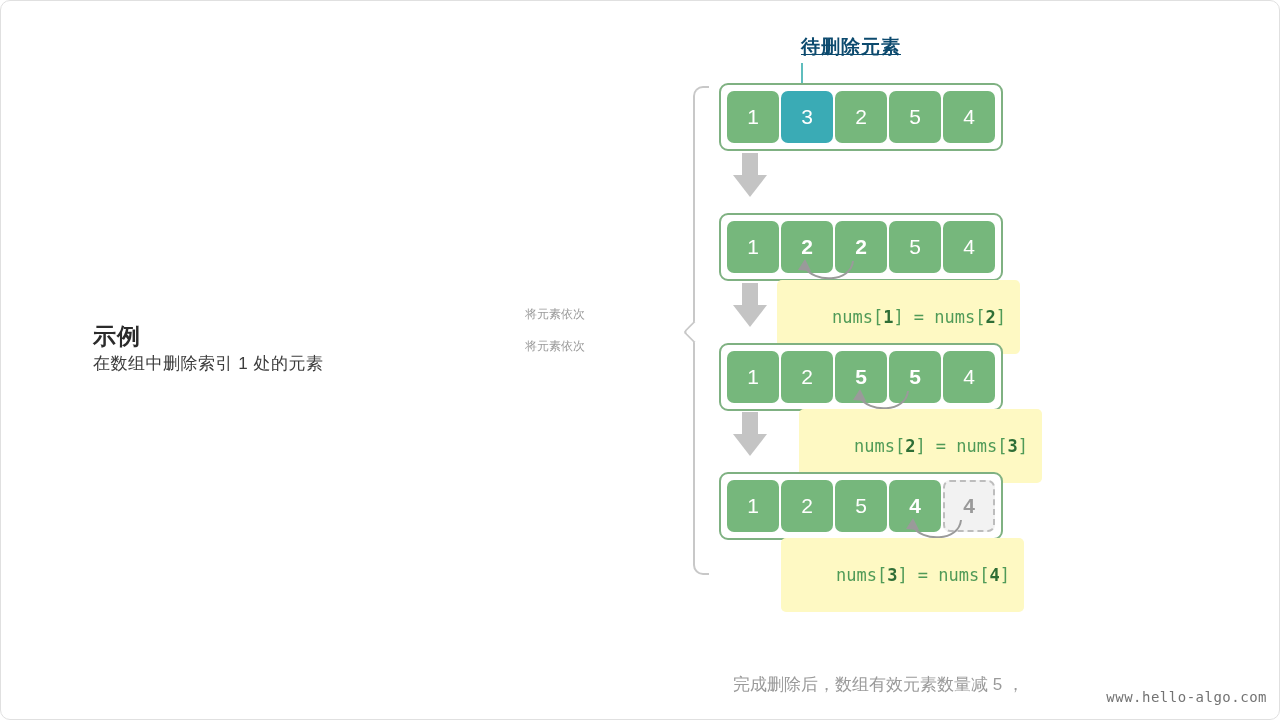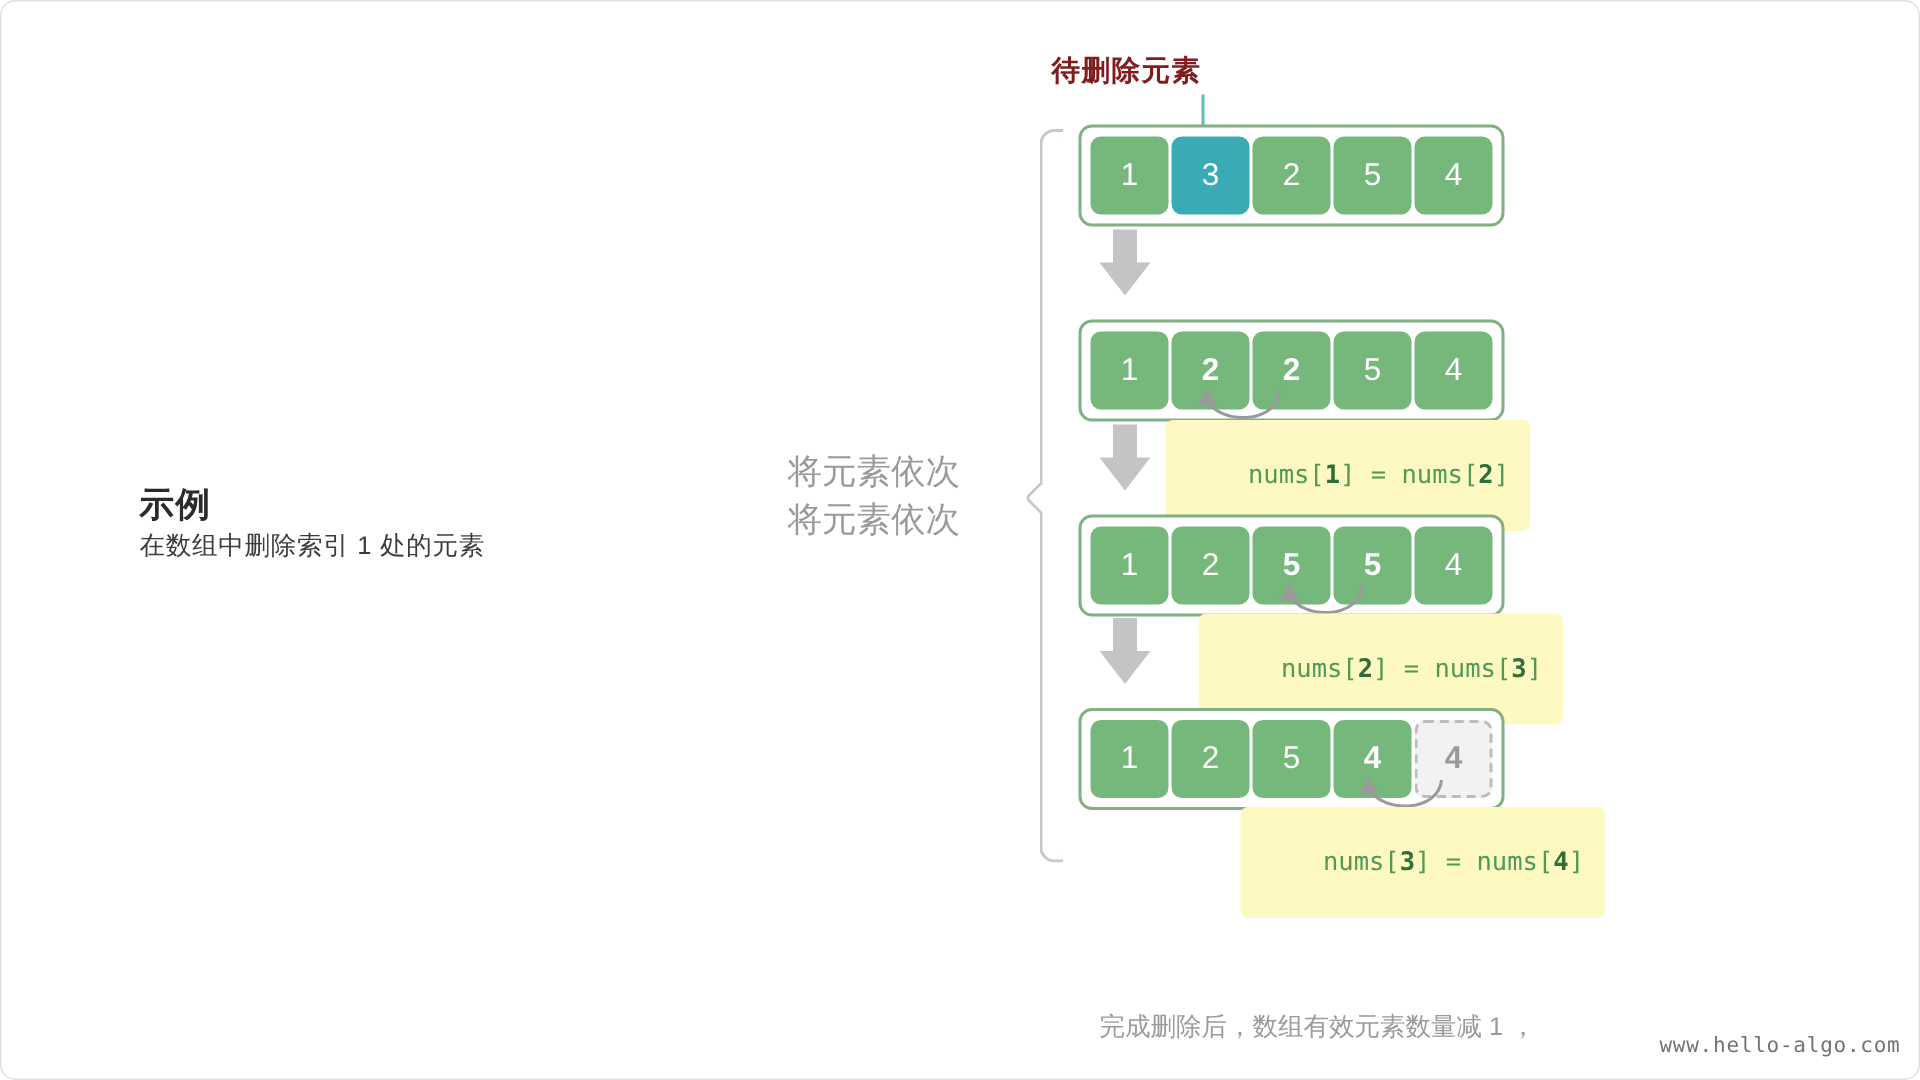--- a/index.html
+++ b/index.html
@@ -42,21 +42,21 @@
     letter-spacing: 0.5px;
     white-space: pre;
   }
 
   
   .mid-note {
     position: absolute;
     left: 524px;
     top: 297px;
     width: 160px;
-    font-size: 23px;
+    font-size: 12px;
     color: #9a9a9a;
     line-height: 32px;
     text-align: left;
   }
   .brace {
     position: absolute;
     left: 692px;
     top: 85px;
     width: 14px;
     height: 485px;
@@ -80,25 +80,26 @@
     border-bottom-left-radius: 4px;
     transform: rotate(45deg);
   }
 
   
   .top-label {
     position: absolute;
     left: 700px;
     top: 33px;
     width: 200px;
-    text-align: left;
+    text-align: right;
     font-size: 19px;
     font-weight: bold;
-    color: #7f1d1d;
+    color: #0c4a6e;
     letter-spacing: 1px;
+    text-decoration: underline;
   }
   .label-stem {
     position: absolute;
     left: 800px;
     top: 62px;
     width: 2px;
     height: 22px;
     background: #5fbdbd;
   }
 
@@ -175,21 +176,21 @@
     border-radius: 5px;
     padding: 7px 14px;
     font-family: "DejaVu Sans Mono", monospace;
     font-size: 17px;
     color: #4f9a57;
     white-space: pre;
   }
   .code-tag .idx { color: #2f6e36; font-weight: bold; }
   #code1 { left: 776px; top: 279px; }
   #code2 { left: 798px; top: 408px; }
-  #code3 { left: 826px; top: 537px; }
+  #code3 { left: 780px; top: 537px; }
 
   
   .curve {
     position: absolute;
     pointer-events: none;
   }
   #curve1 { left: 790px; top: 256px; }
   #curve2 { left: 845px; top: 386px; }
   #curve3 { left: 898px; top: 515px; }
 
@@ -302,19 +303,19 @@
   <svg class="curve" id="curve3" width="80" height="34" viewBox="0 0 80 34">
     <path d="M62,4 C60,26 22,26 14,10" fill="none" stroke="#9a9a9a" stroke-width="2"></path>
     <polygon points="14,2 20,14 7,13" fill="#9a9a9a"></polygon>
   </svg>
 
   <div class="code-tag" id="code3">
     <span>nums[</span><span class="idx">3</span><span>] = nums[</span><span class="idx">4</span><span>]</span>
   </div>
 
   <div class="bottom-note">
-    <div>完成删除后，数组有效元素数量减 1 ，</div>
+    <div>完成删除后，数组有效元素数量减 5 ，</div>
     
   </div>
 
   <div class="watermark">www.hello-algo.com</div>
 
 </div>
 
 </body></html>

